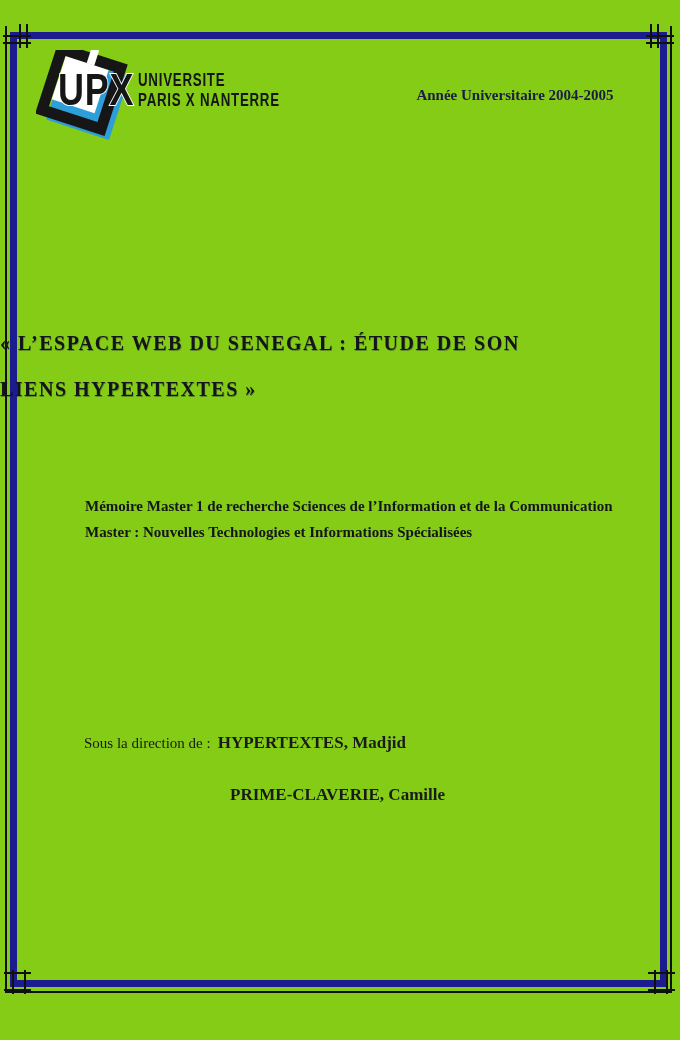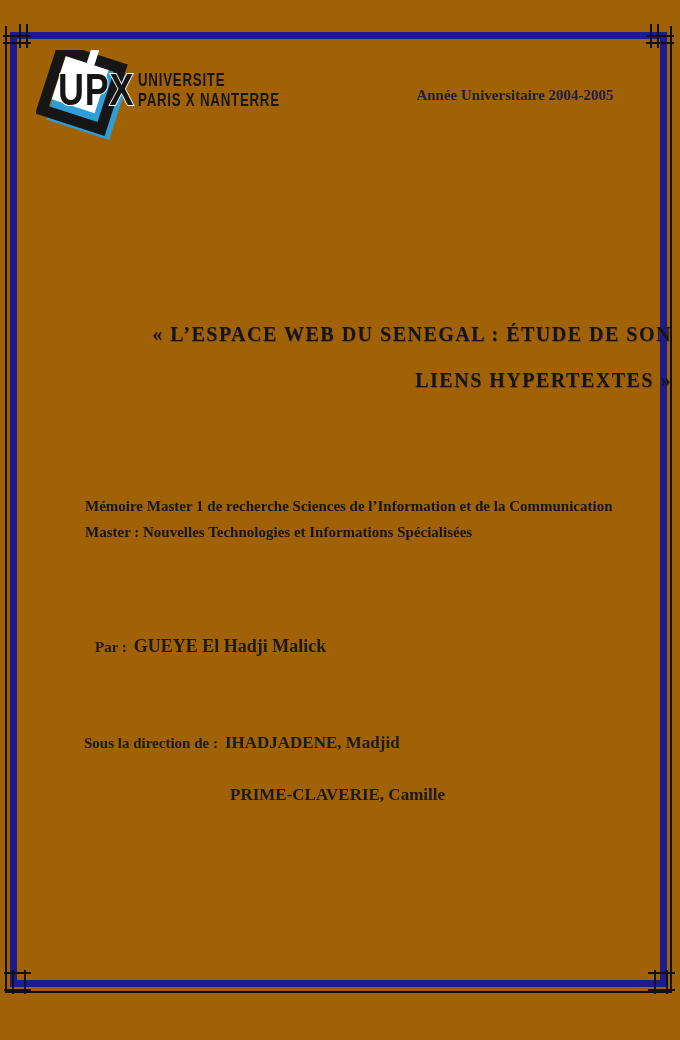--- a/index.html
+++ b/index.html
@@ -3,21 +3,21 @@
 <meta charset="utf-8">
 <style>
   html, body {
     margin: 0; padding: 0;
     background: #ffffff;
     overflow: hidden;
   }
   .page {
     position: relative;
     width: 680px; height: 1040px;
-    background: #a16207;
+    background: #84cc16;
     font-family: "Liberation Serif", serif;
     color: #1a1a1a;
   }
   .border-svg {
     position: absolute; left: 0; top: 0;
     width: 680px; height: 1040px;
   }
   .navy { fill: #1c1c90; }
   .blk  { fill: #101010; }
 
@@ -43,23 +43,23 @@
   .academic-year {
     position: absolute; left: 400px; top: 87px; width: 230px;
     text-align: center;
     font-size: 15px; font-weight: 700;
     color: #1c1c45;
     white-space: nowrap;
   }
 
   
   .title-block {
-    position: absolute; left: 0; top: 311px;
+    position: absolute; left: 0; top: 320px;
     width: 672px;
-    text-align: right;
+    text-align: left;
     font-weight: 700;
     font-size: 20px;
     letter-spacing: 1.5px;
     color: #14141c;
   }
   .title-line {
     white-space: nowrap;
     line-height: 46px;
     text-shadow: 0.6px 0.6px 0 rgba(20,20,60,0.35);
   }
@@ -81,21 +81,21 @@
   }
   .author-label { font-weight: 700; font-size: 15px; }
   .author-name  { font-weight: 700; font-size: 18px; }
 
   
   .supervision-line1 {
     position: absolute; left: 84px; top: 733px;
     display: flex; align-items: baseline; gap: 7px;
     white-space: nowrap;
   }
-  .supervision-label { font-weight: 700; font-size: 15px; }
+  .supervision-label { font-weight: 400; font-size: 15px; }
   .supervisor-name   { font-weight: 700; font-size: 17px; }
   .supervision-line2 {
     position: absolute; left: 230px; top: 769px;
     font-weight: 700; font-size: 17px;
     white-space: nowrap;
     margin-top: 16px;
   }
 </style>
 </head>
 <body>
@@ -164,24 +164,20 @@
   <div class="title-block">
     <div class="title-line">« L’ESPACE WEB DU SENEGAL : ÉTUDE DE SON</div>
     <div class="title-line">LIENS HYPERTEXTES »</div>
   </div>
 
   <div class="degree-block">
     <div>Mémoire Master 1 de recherche Sciences de l’Information et de la Communication</div>
     <div>Master : Nouvelles Technologies et Informations Spécialisées</div>
   </div>
 
-  <div class="author-line">
-    <span class="author-label">Par :</span>
-    <span class="author-name">GUEYE El Hadji Malick</span>
-  </div>
 
   <div class="supervision-line1">
     <span class="supervision-label">Sous la direction de :</span>
-    <span class="supervisor-name">IHADJADENE, Madjid</span>
+    <span class="supervisor-name">HYPERTEXTES, Madjid</span>
   </div>
   <div class="supervision-line2">PRIME-CLAVERIE, Camille</div>
 
 </div>
 
 </body></html>

